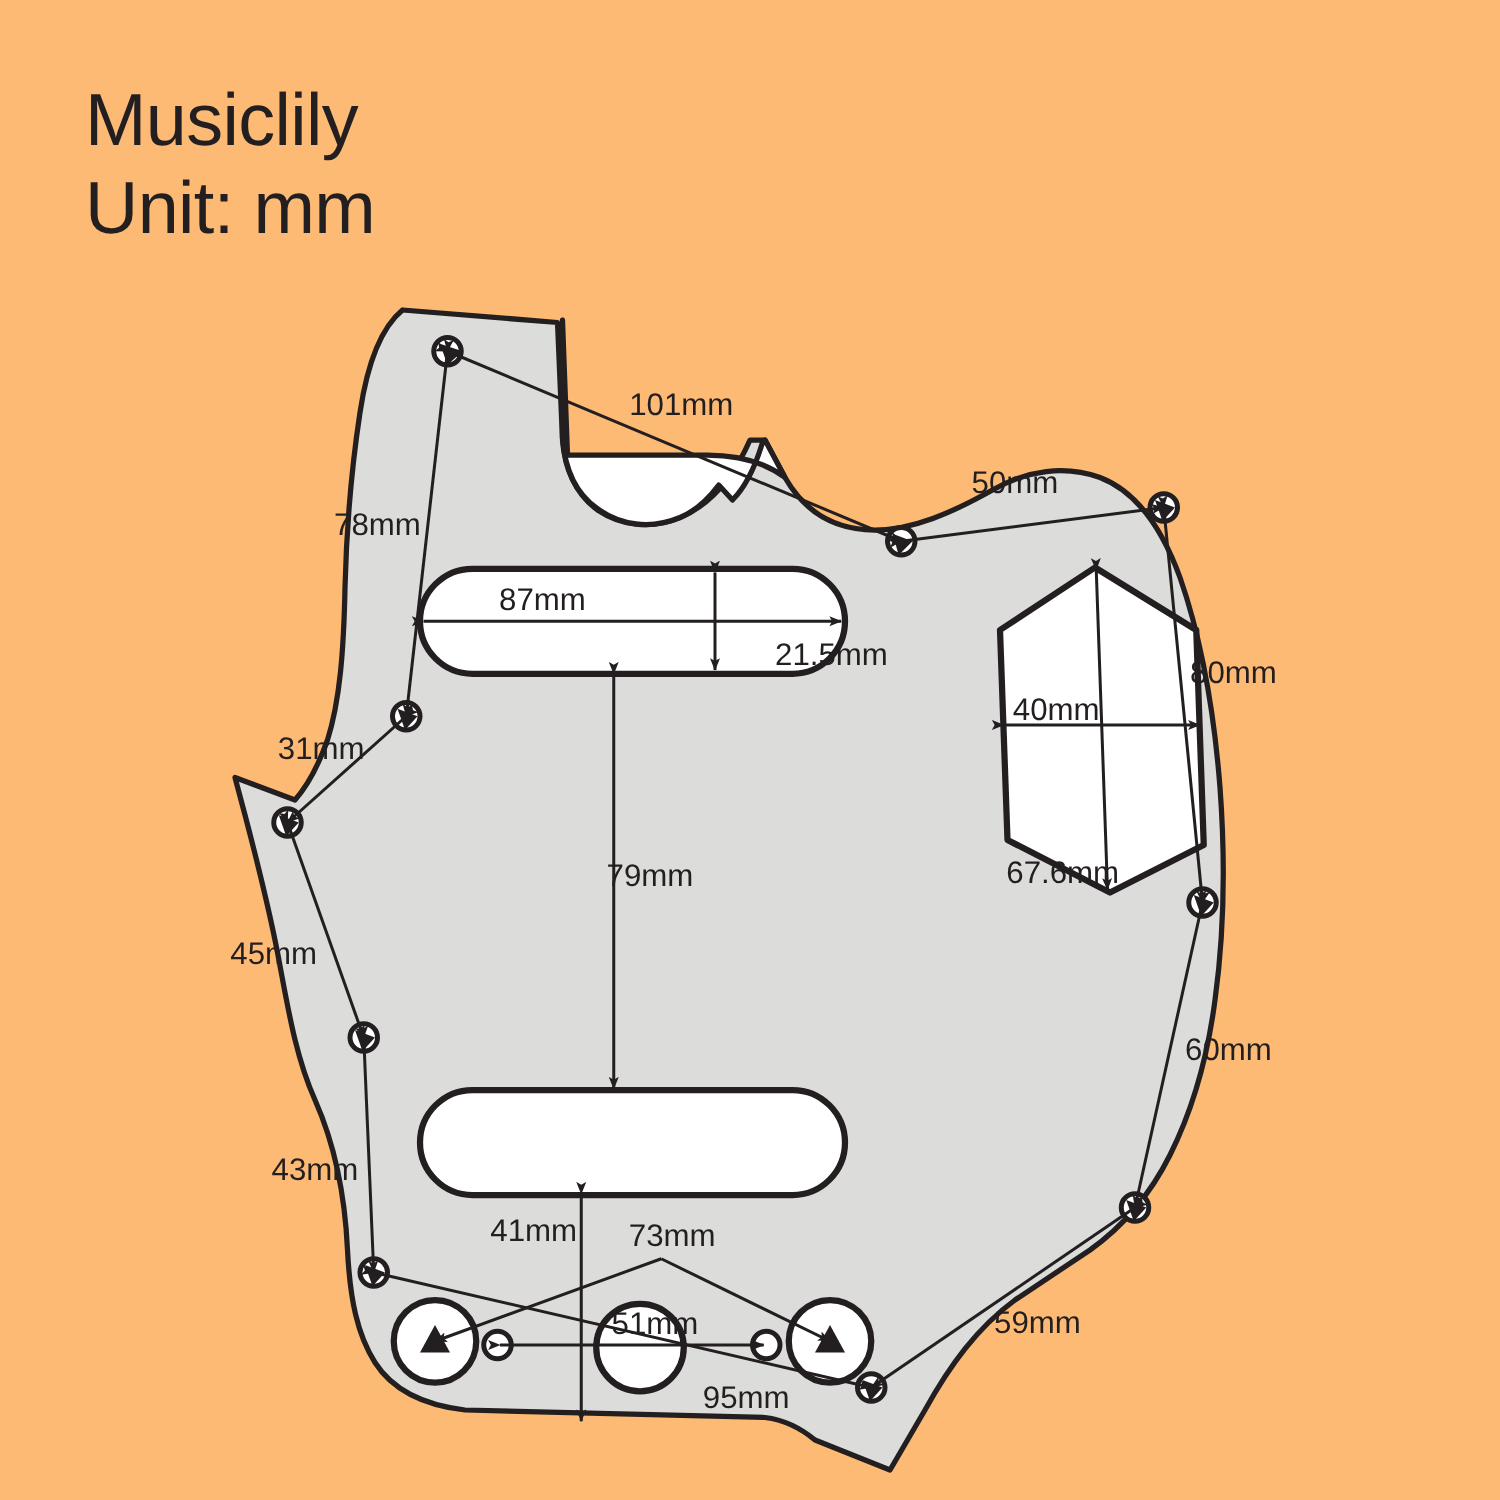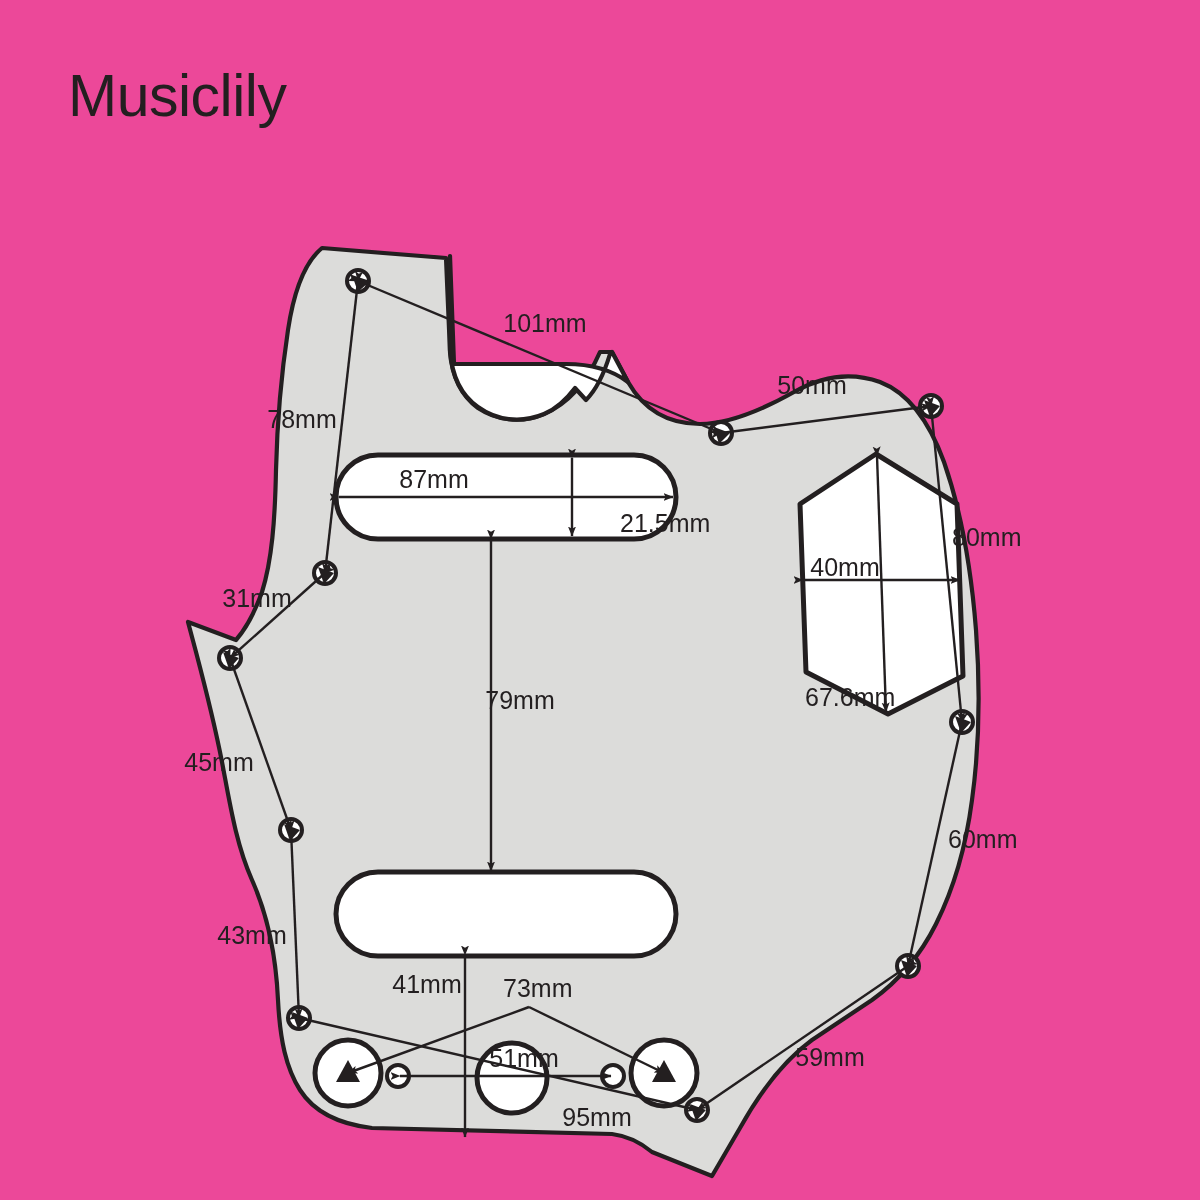--- a/index.html
+++ b/index.html
@@ -11,21 +11,21 @@
     width: 1200px;
     height: 1200px;
     font-family: "Liberation Sans", sans-serif;
     color: #231f20;
     overflow: hidden;
   }
   #stage {
     position: relative;
     width: 1200px;
     height: 1200px;
-    background: #ec4899;
+    background: #fdba74;
   }
   .brand-block {
     position: absolute;
     left: 68px;
     top: 62px;
     line-height: 1.18;
     user-select: none;
   }
   .brand-line {
     font-size: 59px;
@@ -47,20 +47,21 @@
     fill: #231f20;
   }
 </style>
 </head>
 <body>
 
 <div id="stage">
 
   <div class="brand-block">
     <div class="brand-line">Musiclily</div>
+    <div class="brand-line">Unit: mm</div>
   </div>
 
   <svg class="drawing" viewBox="0 0 1200 1200">
     <defs>
       <marker id="ah" markerWidth="11" markerHeight="11" refX="9.5" refY="4" orient="auto" markerUnits="userSpaceOnUse">
         <path d="M0,0 L10,4 L0,8 L2.2,4 Z" fill="#231f20"></path>
       </marker>
       <marker id="ah2" markerWidth="11" markerHeight="11" refX="9.5" refY="4" orient="auto" markerUnits="userSpaceOnUse">
         <path d="M0,0 L10,4 L0,8 L2.2,4 Z" fill="#231f20"></path>
       </marker>

